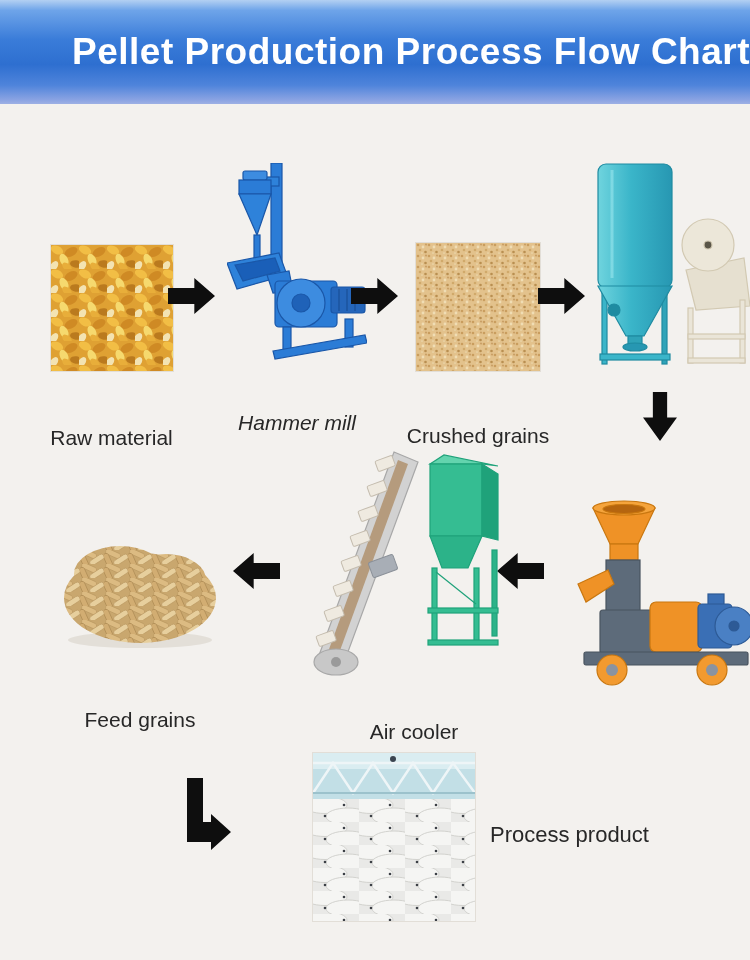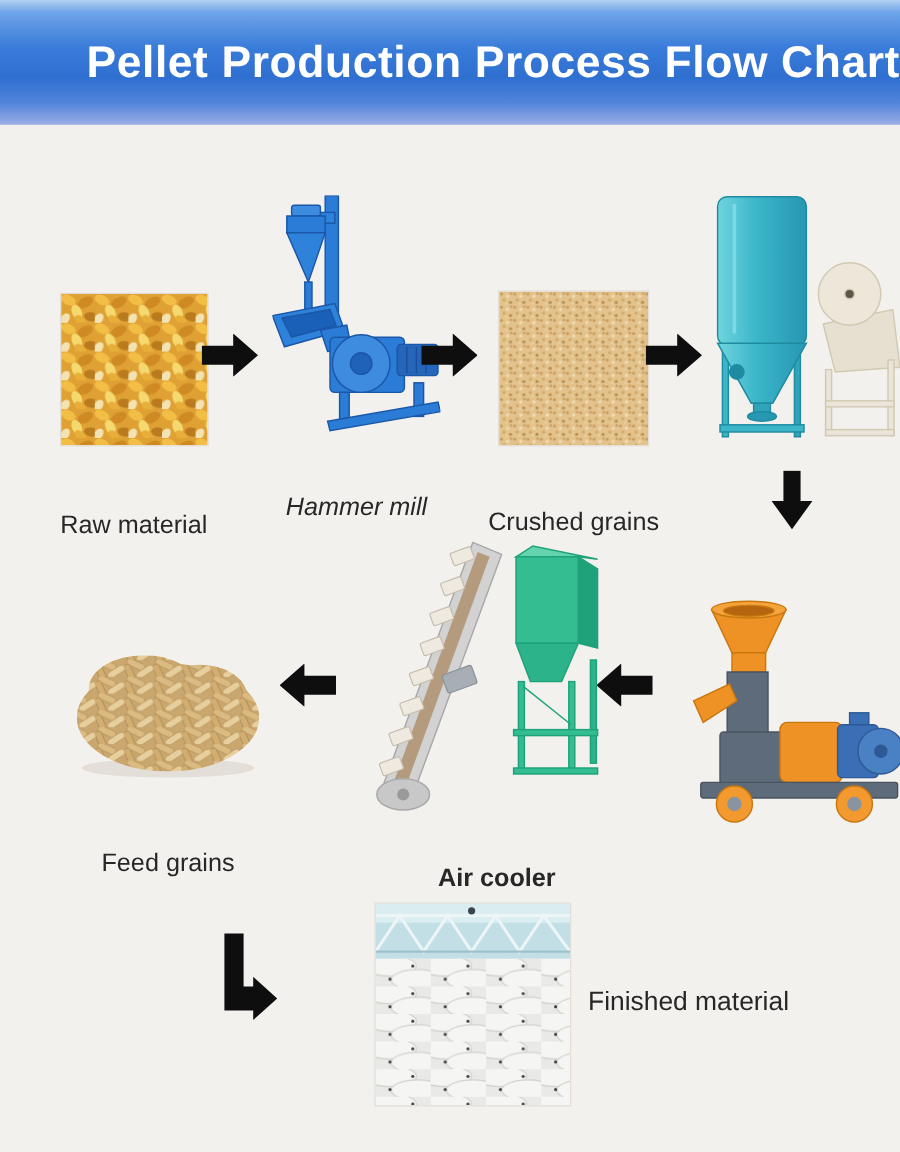--- a/index.html
+++ b/index.html
@@ -203,21 +203,21 @@
           <rect x="30" y="118" width="18" height="11" rx="1.5" transform="rotate(-20 39 123)"></rect>
           <rect x="22" y="143" width="18" height="11" rx="1.5" transform="rotate(-20 31 148)"></rect>
           <rect x="13" y="168" width="18" height="11" rx="1.5" transform="rotate(-20 22 173)"></rect>
           <rect x="5" y="193" width="18" height="11" rx="1.5" transform="rotate(-20 14 198)"></rect>
         </g>
         <rect x="58" y="118" width="26" height="16" rx="2" fill="#a8aeb6" transform="rotate(-20 71 126)" stroke="#8a9098" stroke-width="1"></rect>
         <ellipse cx="24" cy="222" rx="22" ry="13" fill="#c8c8c8" stroke="#a8a8a8" stroke-width="1.2"></ellipse>
         <circle cx="24" cy="222" r="5" fill="#9a9a9a"></circle>
       </svg>
     </div>
-    <figcaption class="caption" style="margin-top:4px;font-weight:bold;">Air cooler</figcaption>
+    <figcaption class="caption" style="margin-top:4px;">Air cooler</figcaption>
   </figure>
 
   <div class="arrow left" style="left:233px;top:553px;"></div>
 
   <figure class="step" style="left:44px;top:524px;width:168px;">
     <div>
       <svg width="168" height="116" viewBox="0 0 168 116">
         <defs>
           <pattern id="pPel" width="24" height="14" patternUnits="userSpaceOnUse">
             <rect width="24" height="14" fill="#c9a76e"></rect>
@@ -258,15 +258,15 @@
       <rect width="162" height="46" fill="#c2dfe6"></rect>
       <rect width="162" height="16" fill="#daedf1"></rect>
       <polyline points="0,40 20,10 40,40 60,10 80,40 100,10 120,40 140,10 162,40" fill="none" stroke="#eef5f7" stroke-width="2.5"></polyline>
       <line x1="0" y1="10" x2="162" y2="10" stroke="#eef5f7" stroke-width="2.5"></line>
       <line x1="0" y1="40" x2="162" y2="40" stroke="#9cc2cc" stroke-width="2"></line>
       <circle cx="80" cy="6" r="3" fill="#3a4450"></circle>
       <rect y="46" width="162" height="122" fill="url(#pSack)"></rect>
     </svg>
   </div>
 
-  <div class="fin-label" style="left:490px;top:822px;">Finished material</div>
+  <div class="fin-label" style="left:490px;top:822px;">Process product</div>
 
 </div>
 
 </body></html>

